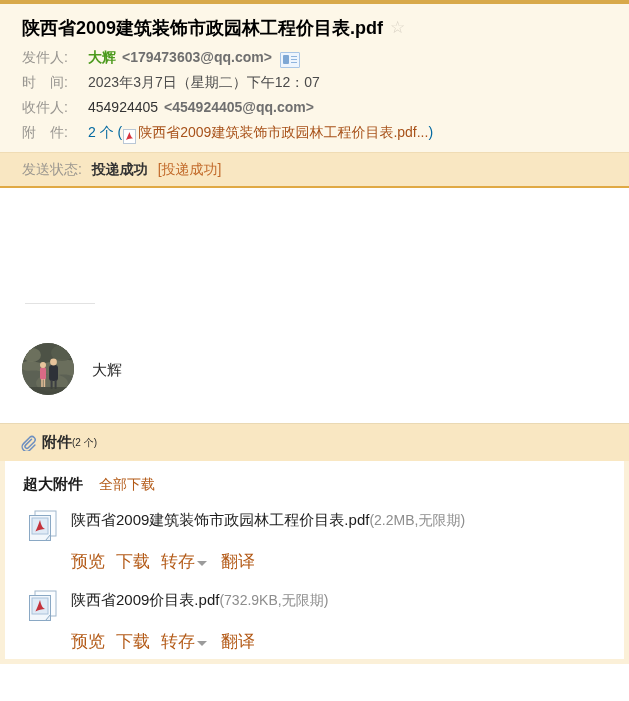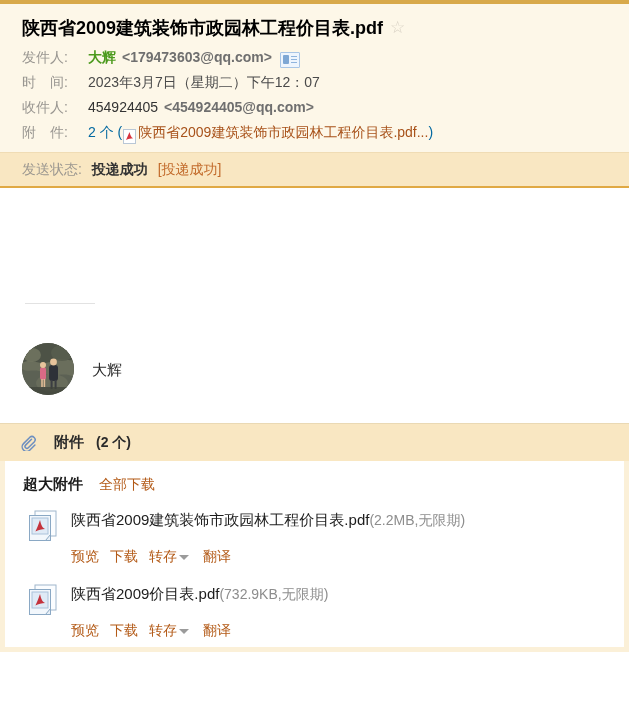--- a/index.html
+++ b/index.html
@@ -184,30 +184,29 @@
     position: relative;
   }
   .att-header {
     background: #f9e7c2;
     border-top: 1px solid #ead9b4;
     padding: 9px 8px 9px 20px;
     font-size: 15px;
     color: #2b2b2b;
     display: flex;
     align-items: center;
-    gap: 12px;
   }
   .clip-icon {
     width: 16px; height: 16px;
     margin-right: 6px;
     display: inline-block;
     flex: none;
   }
   .att-header-title { font-weight: bold; font-size: 15px; }
-  .att-header-count { font-weight: bold; font-size: 14px; }
+  .att-header-count { font-weight: normal; font-size: 10px; }
 
   .att-body {
     background: #ffffff;
     border-left: 5px solid #fbf0d8;
     border-right: 5px solid #fbf0d8;
     border-bottom: 5px solid #fbf0d8;
     padding: 14px 0 0 0;
     min-height: 150px;
   }
   .att-group-head {
@@ -241,22 +240,22 @@
   .att-info { line-height: 22px; }
   .att-name {
     font-size: 15px;
     color: #1c1c1c;
   }
   .att-size {
     font-size: 14px;
     color: #8d8d8d;
   }
   .att-actions {
-    margin-top: 14px;
-    font-size: 14px;
+    margin-top: 20px;
+    font-size: 17px;
     display: flex;
     align-items: center;
   }
   .att-action {
     color: #b35a17;
     text-decoration: none;
     margin-right: 11px;
   }
   .att-action.wide { margin-right: 2px; }
   .caret {

